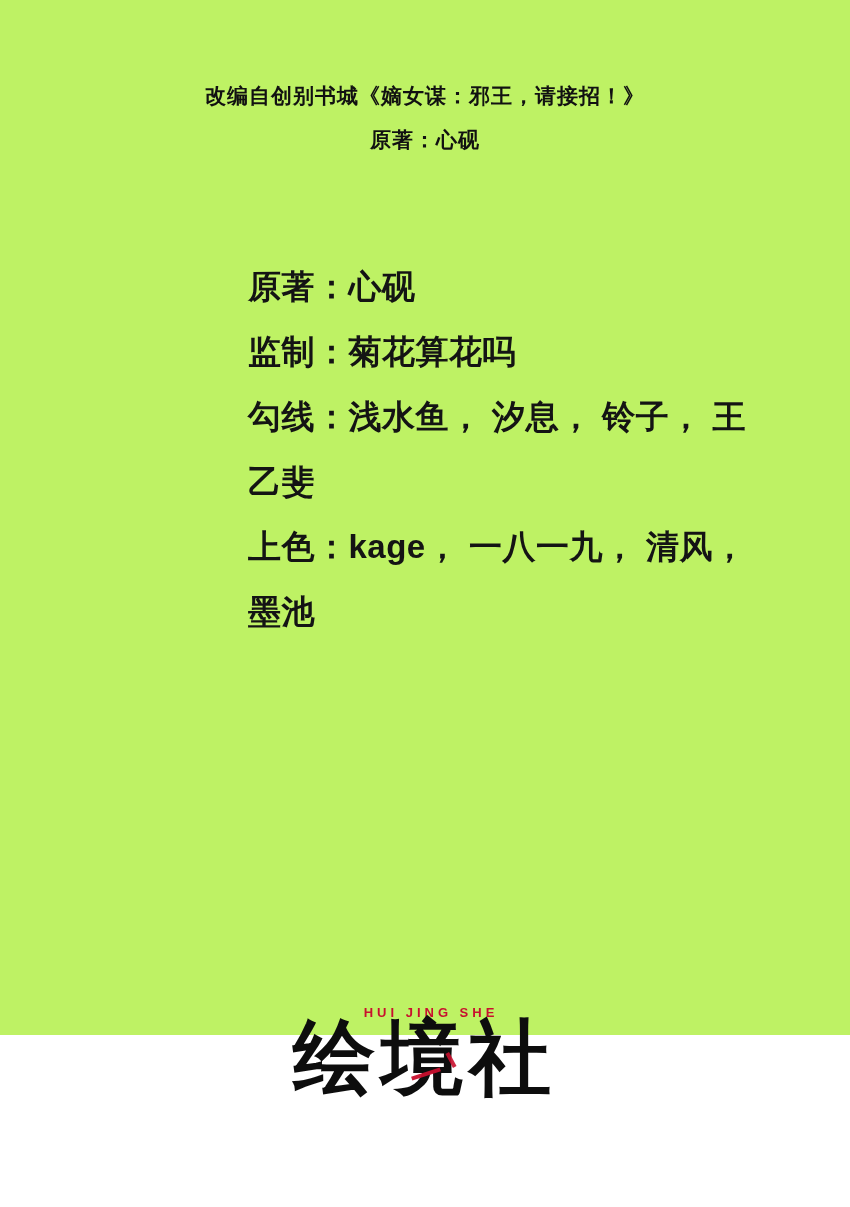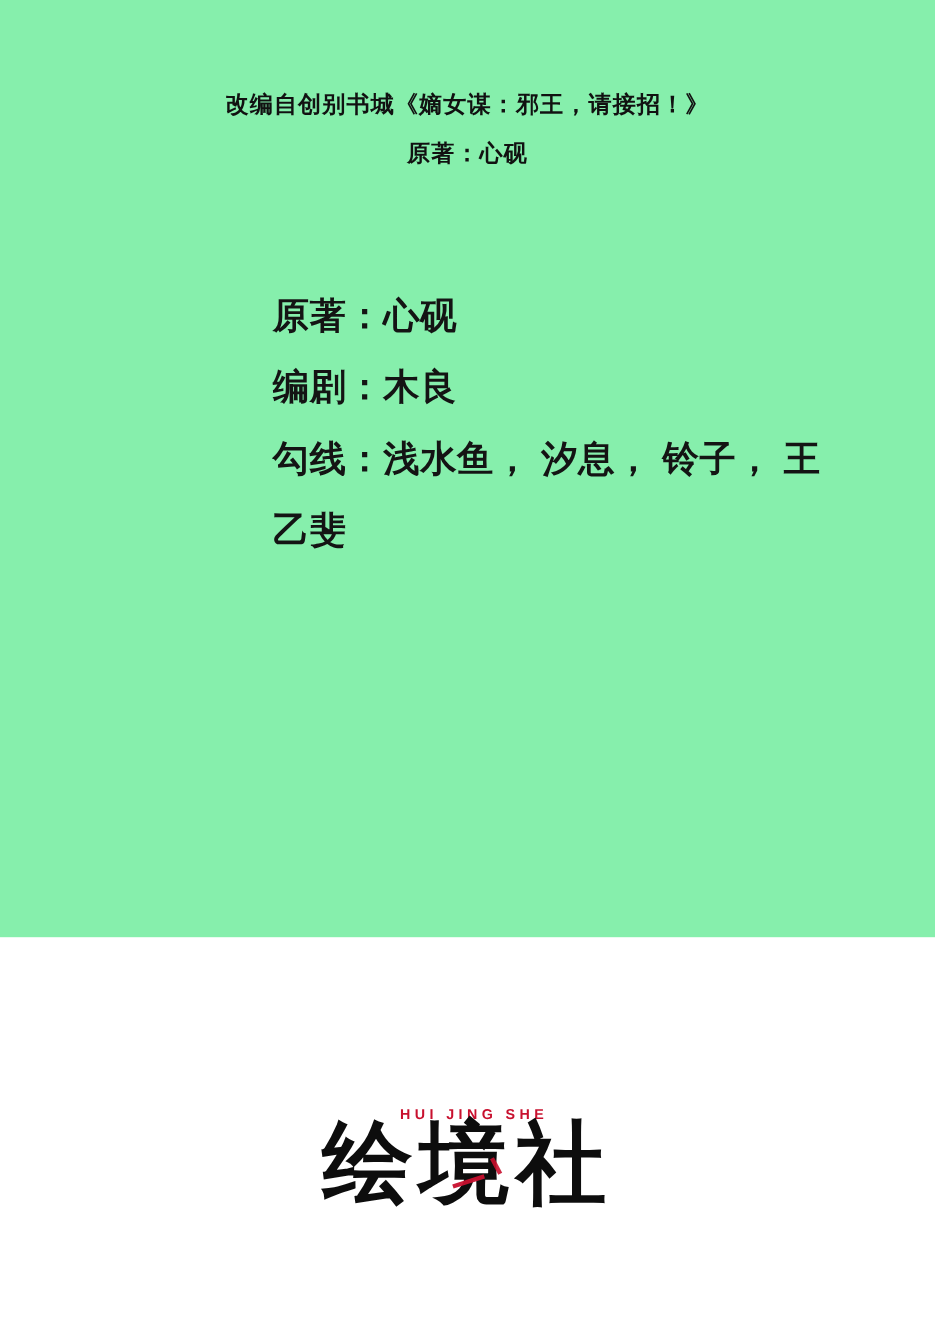--- a/index.html
+++ b/index.html
@@ -10,23 +10,23 @@
   body {
     width: 850px;
     height: 1207px;
     position: relative;
     font-family: "Liberation Sans", "DejaVu Sans", sans-serif;
     color: #1a1a1a;
     overflow: hidden;
   }
   .page {
     width: 850px;
-    height: 852px;
+    height: 1035px;
     position: relative;
-    background: #86efac;
+    background: #bef264;
   }
 
   
   .header {
     padding-top: 74px;
     text-align: center;
   }
   .header-line {
     font-size: 21px;
     font-weight: bold;
@@ -108,24 +108,27 @@
   <div class="header">
     <div class="header-line">改编自创别书城《嫡女谋：邪王，请接招！》</div>
     <div class="header-line">原著：心砚</div>
   </div>
 
   <div class="credits">
     <div class="credit-row">
       <span class="role">原著：</span><span class="names">心砚</span>
     </div>
     <div class="credit-row">
-      <span class="role">编剧：</span><span class="names">木良</span>
+      <span class="role">监制：</span><span class="names">菊花算花吗</span>
     </div>
     <div class="credit-row">
       <span class="role">勾线：</span><span class="names">浅水鱼， 汐息， 铃子， 王乙斐</span>
+    </div>
+    <div class="credit-row">
+      <span class="role">上色：</span><span class="names">kage， 一八一九， 清风， 墨池</span>
     </div>
   </div>
 
   <div class="logo-wrap">
     <div class="logo-pinyin">HUI JING SHE</div>
     <div class="logo-main">
       <span>绘境社</span>
       <span class="accent"></span>
       <span class="accent2"></span>
     </div>

